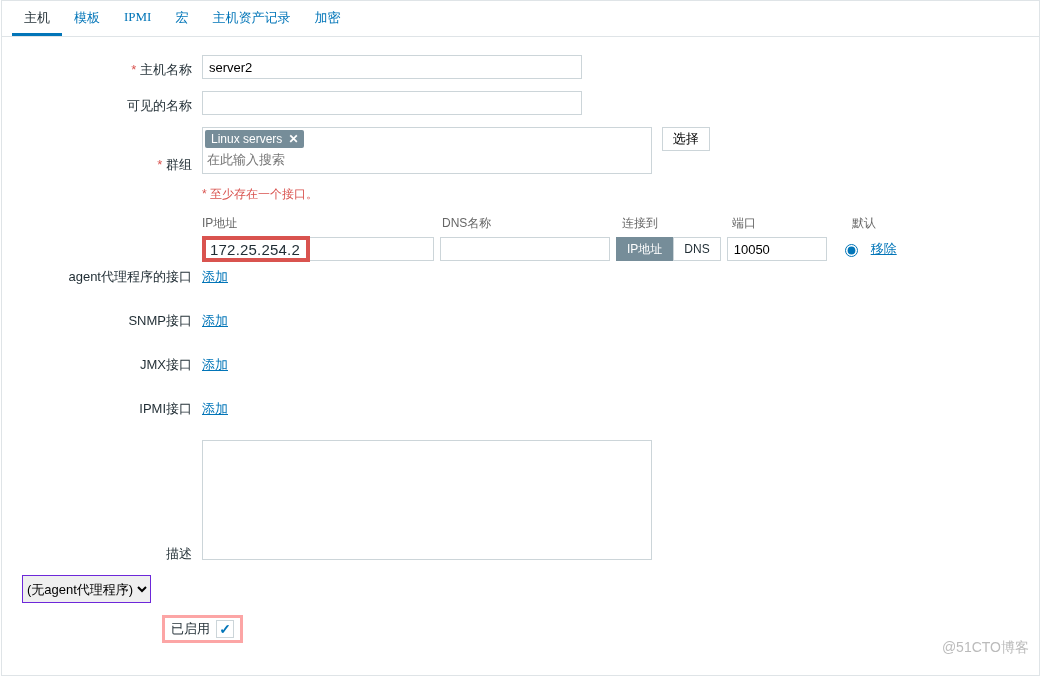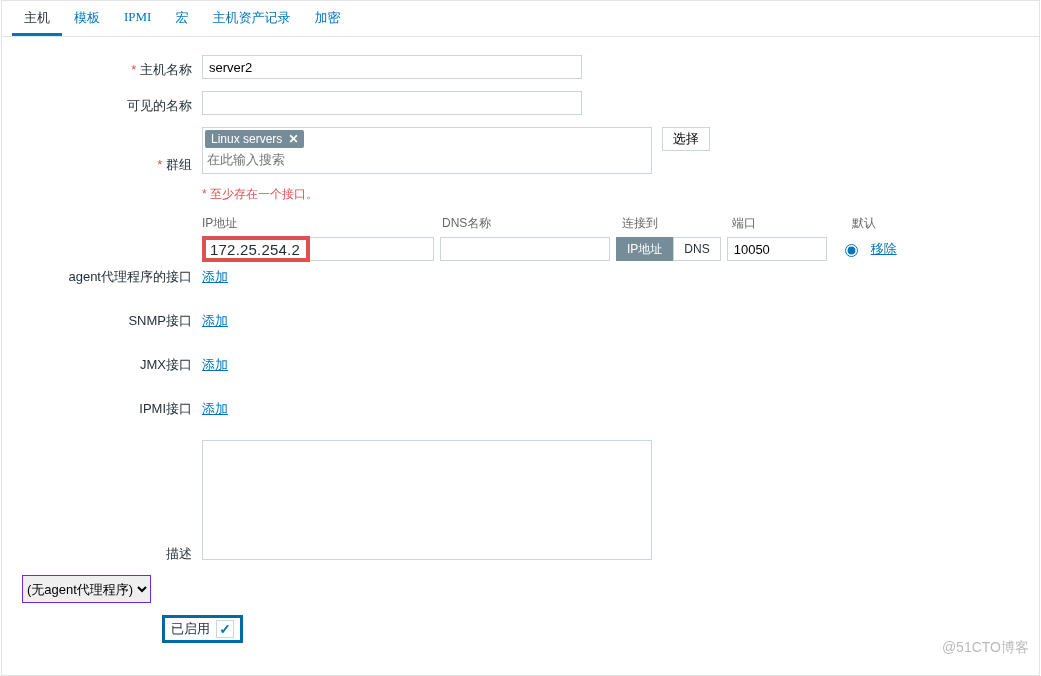--- a/index.html
+++ b/index.html
@@ -195,21 +195,21 @@
   }
   select.sel {
     border: 1px solid #6d28d9;
     height: 28px;
     font-size: 13px;
     background: #efefef;
   }
   .enabled-wrap {
     display: inline-flex;
     align-items: center;
-    border: 3px solid #0369a1;
+    border: 3px solid #fca5a5;
     padding: 2px 6px;
   }
   .enabled-wrap label {
     margin-right: 6px;
   }
   .chk {
     width: 18px;
     height: 18px;
     border: 1px solid #ccd5d9;
     display: inline-flex;

